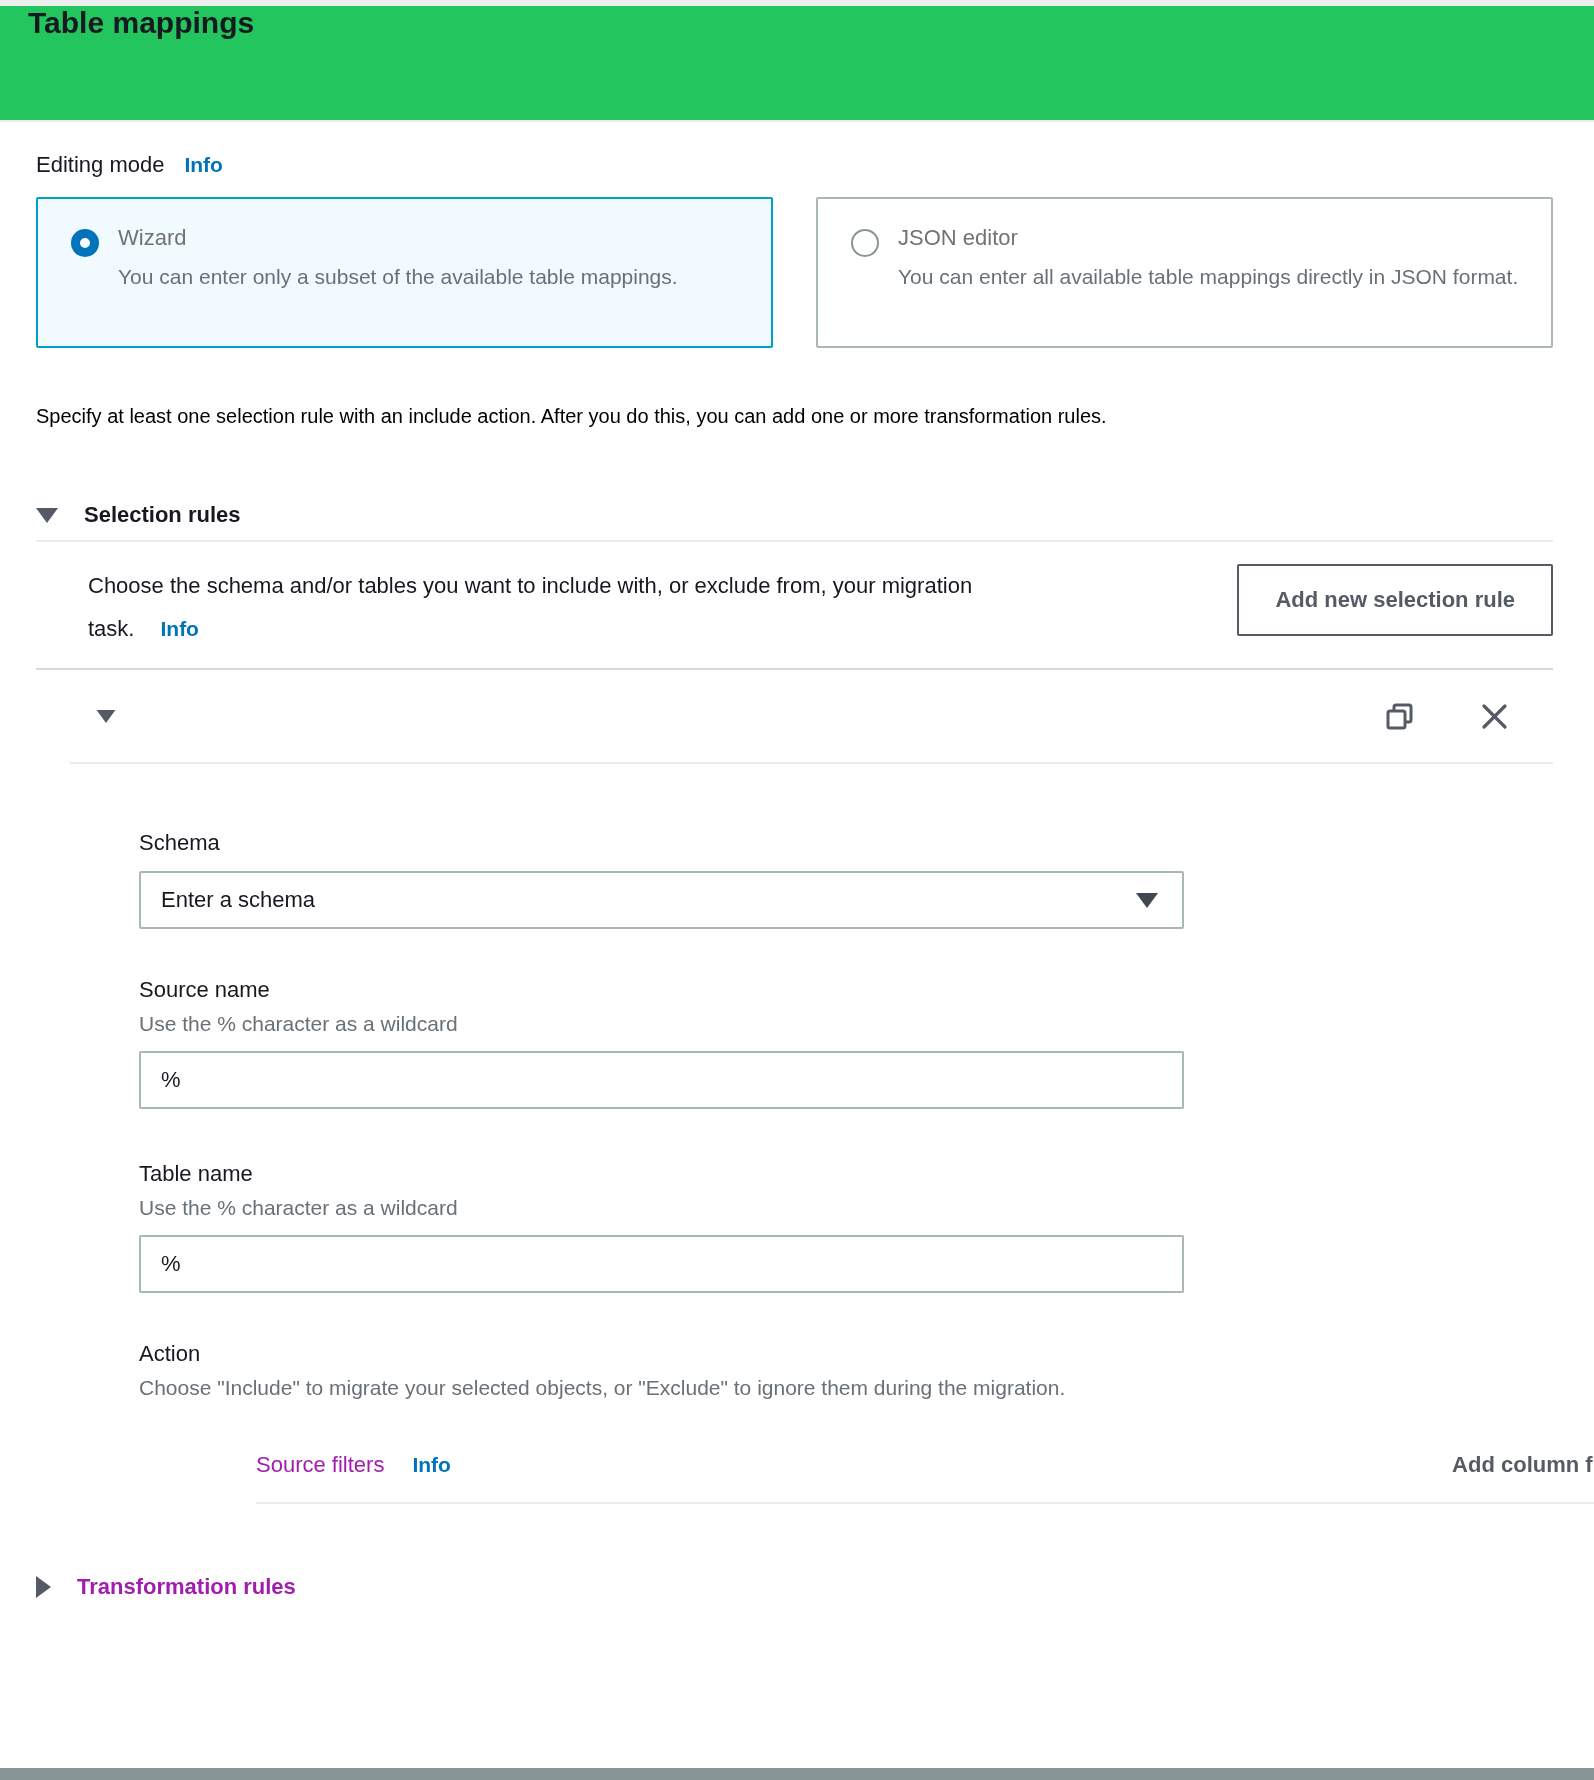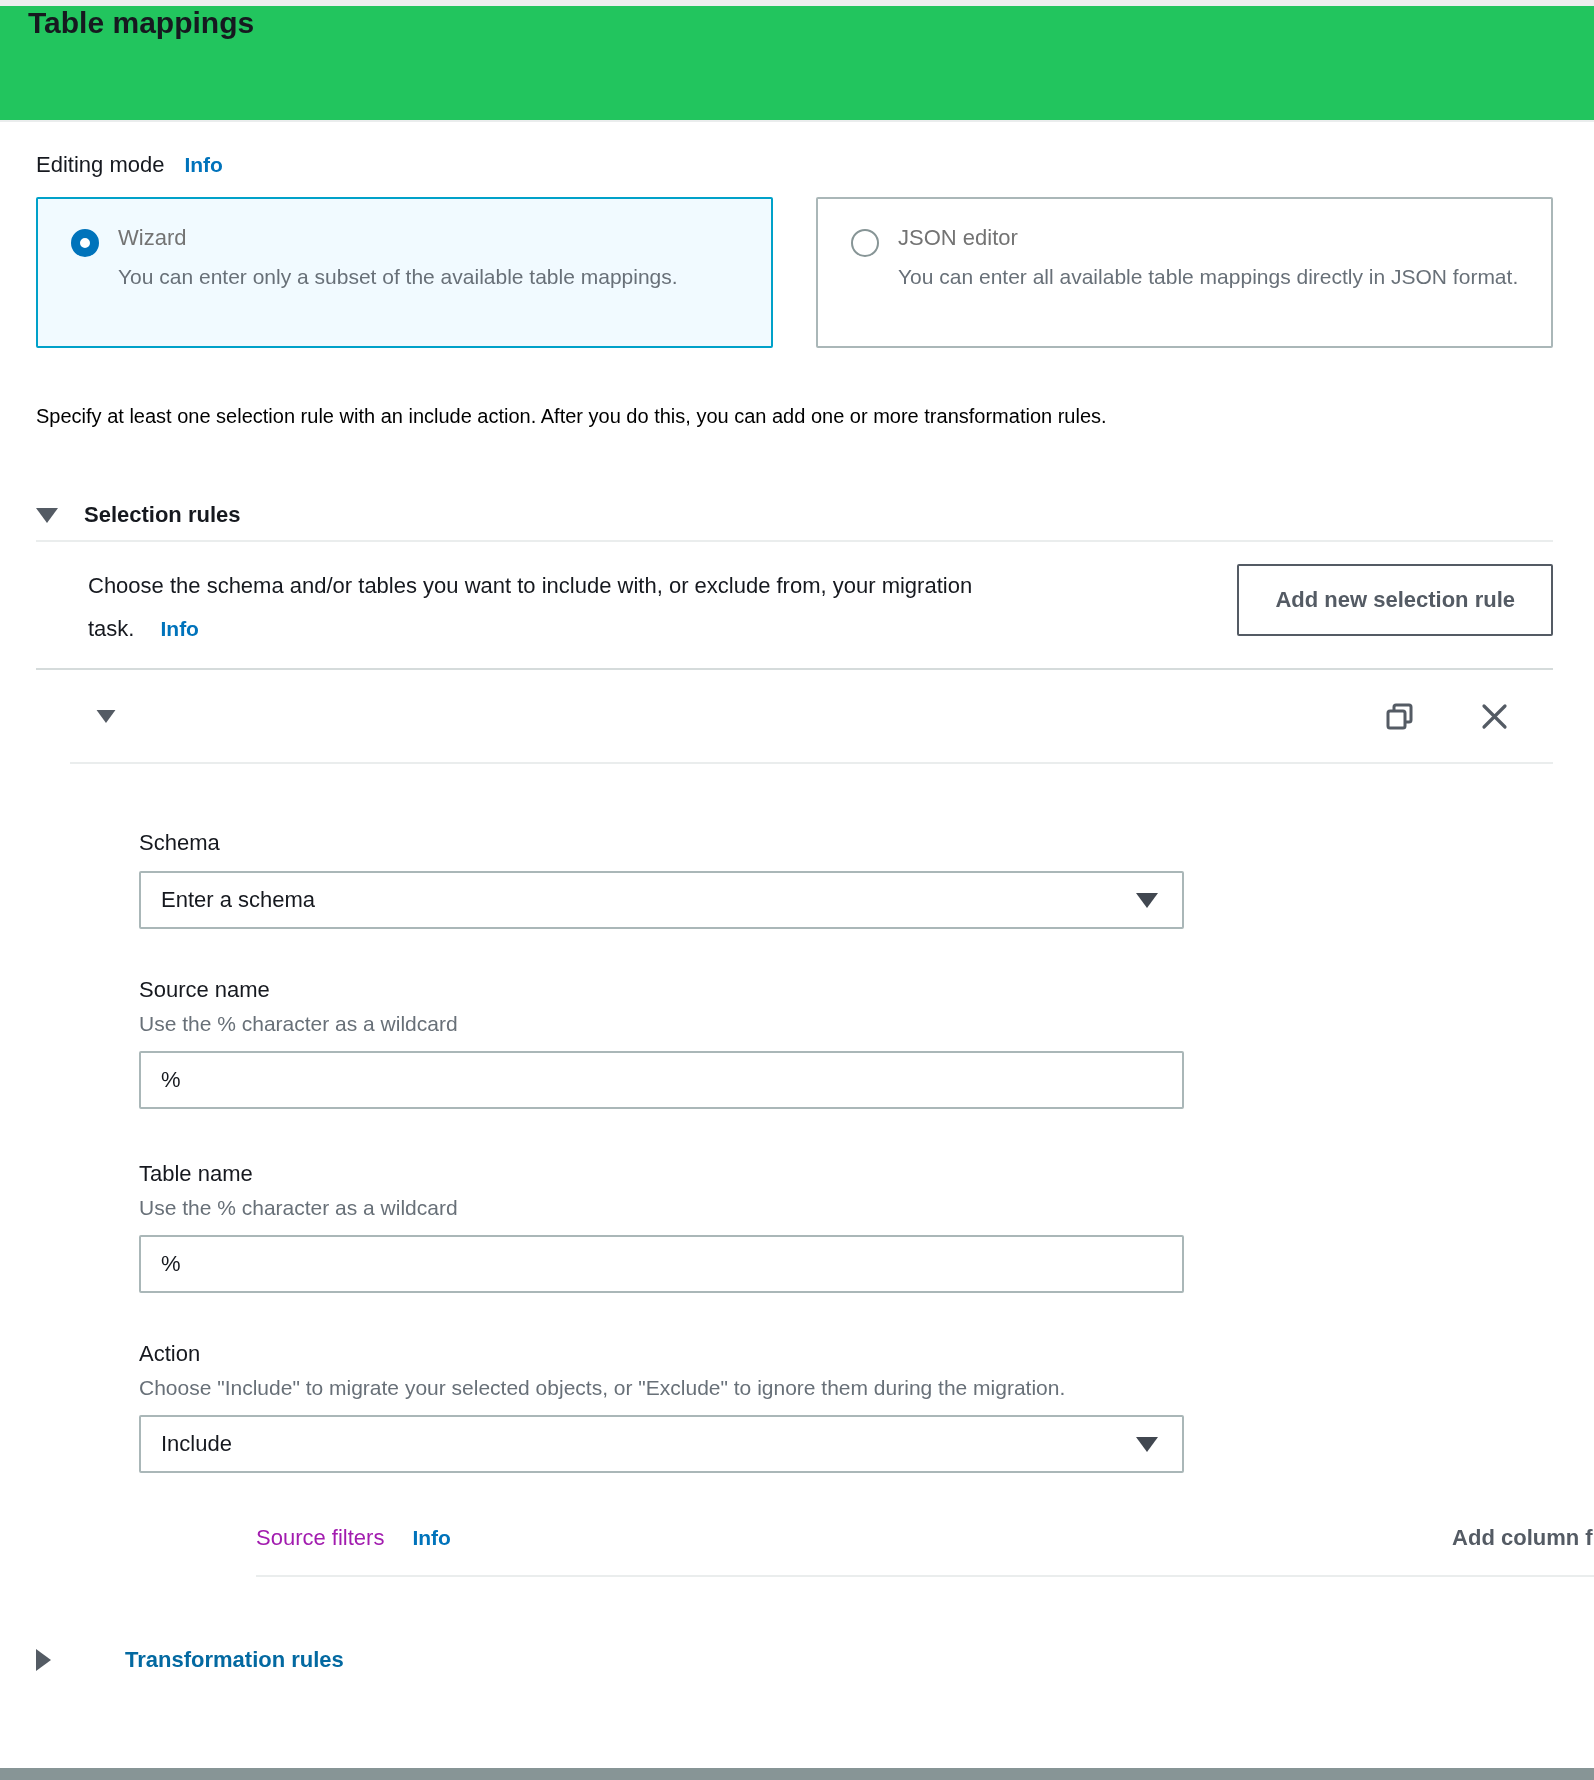--- a/index.html
+++ b/index.html
@@ -84,21 +84,21 @@
   .gap-48 { margin-top:48px; } .gap-52 { margin-top:52px; }
 
   .source-filters-row { margin-top:52px; margin-left:117px; display:flex; align-items:baseline; }
   .sf-label { font-size:22px; color:#a21caf; }
   .source-filters-row .info-link { margin-left:28px; }
   .add-col-btn { margin-left:auto; margin-right:-80px; background:none; border:none; font-family:"Liberation Sans", sans-serif;
     font-size:22px; font-weight:700; color:#545b64; cursor:pointer; white-space:nowrap; }
   .div-4 { margin-top:24px; margin-left:117px; margin-right:-92px; }
 
   .transformation-header { margin-top:70px; }
-  .transformation-header .section-title { color:#0369a1;margin-left:48px; }
+  .transformation-header .section-title { color:#a21caf; }
 
   .bottom-bar { position:absolute; left:0; bottom:0; width:100%; height:12px; background:#879596; }
 </style>
 </head>
 <body>
 
 <div class="top-strip"></div>
 
 <header class="panel-header">
   <h1 class="panel-title">Table mappings</h1>
@@ -176,24 +176,20 @@
 
     <div class="field gap-52">
       <div class="field-label">Table name</div>
       <div class="field-helper">Use the % character as a wildcard</div>
       <input class="text-input" type="text" value="%" style="">
     </div>
 
     <div class="field gap-48">
       <div class="field-label">Action</div>
       <div class="field-helper">Choose "Include" to migrate your selected objects, or "Exclude" to ignore them during the migration.</div>
-      <div class="select">
-        <span>Include</span>
-        <span class="select-caret"></span>
-      </div>
     </div>
 
     <div class="source-filters-row">
       <span class="sf-label">Source filters</span>
       <a class="info-link">Info</a>
       <button class="add-col-btn">Add column filter</button>
     </div>
     <hr class="divider div-4">
 
   </div>

